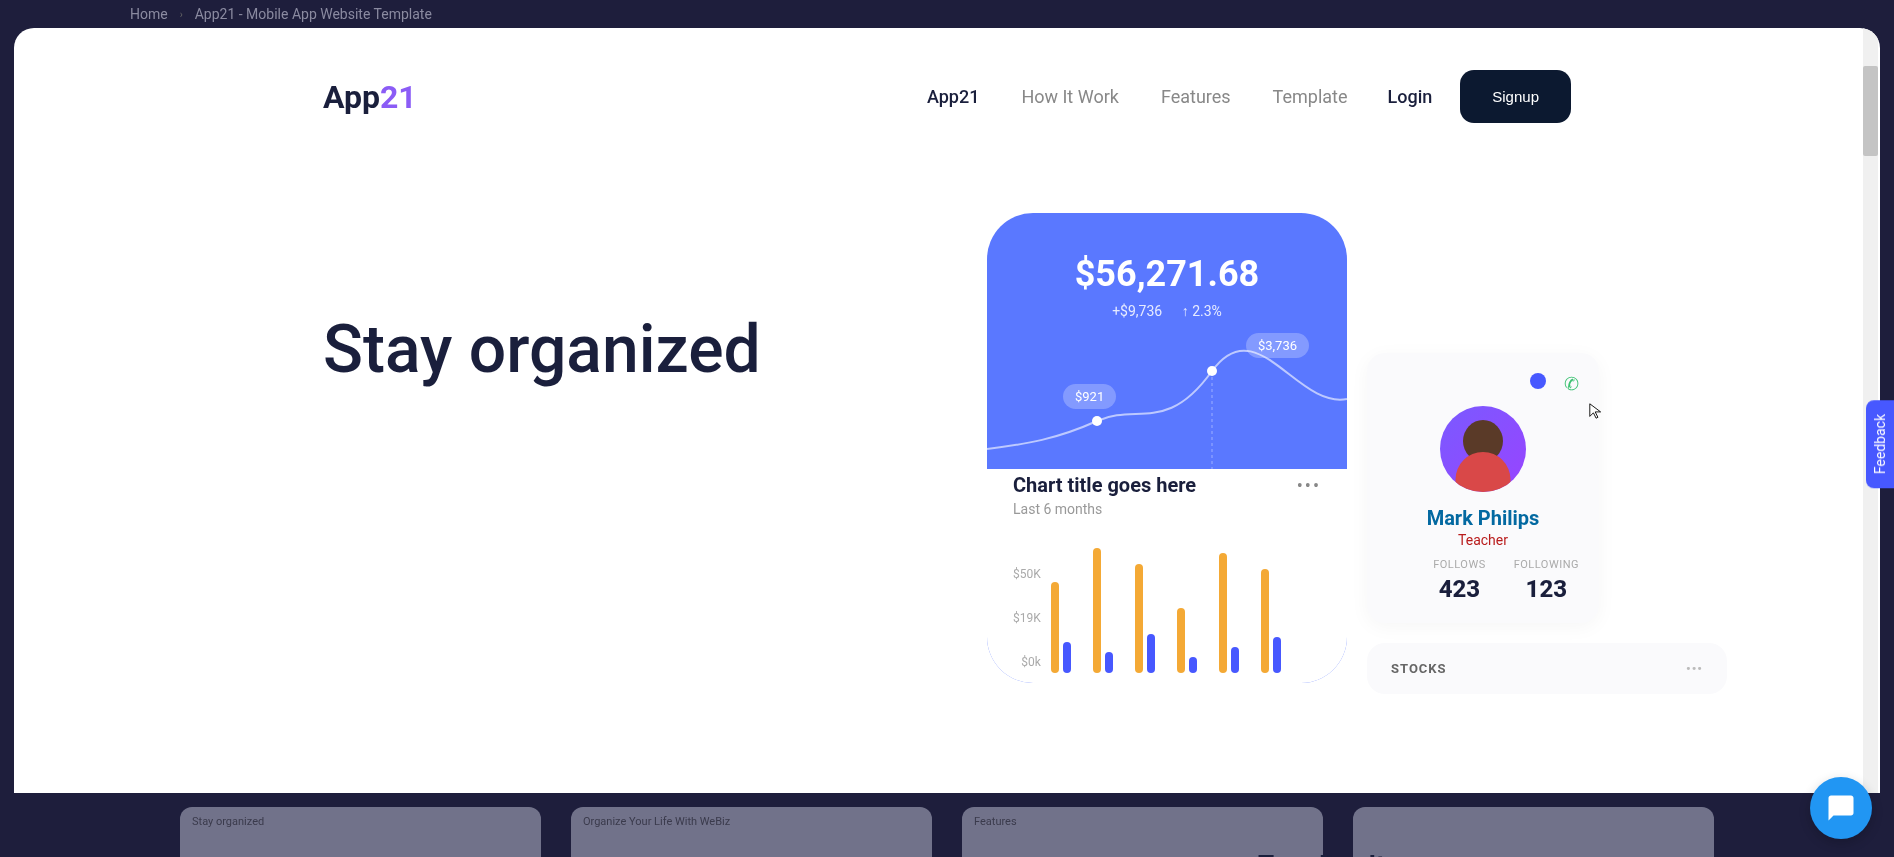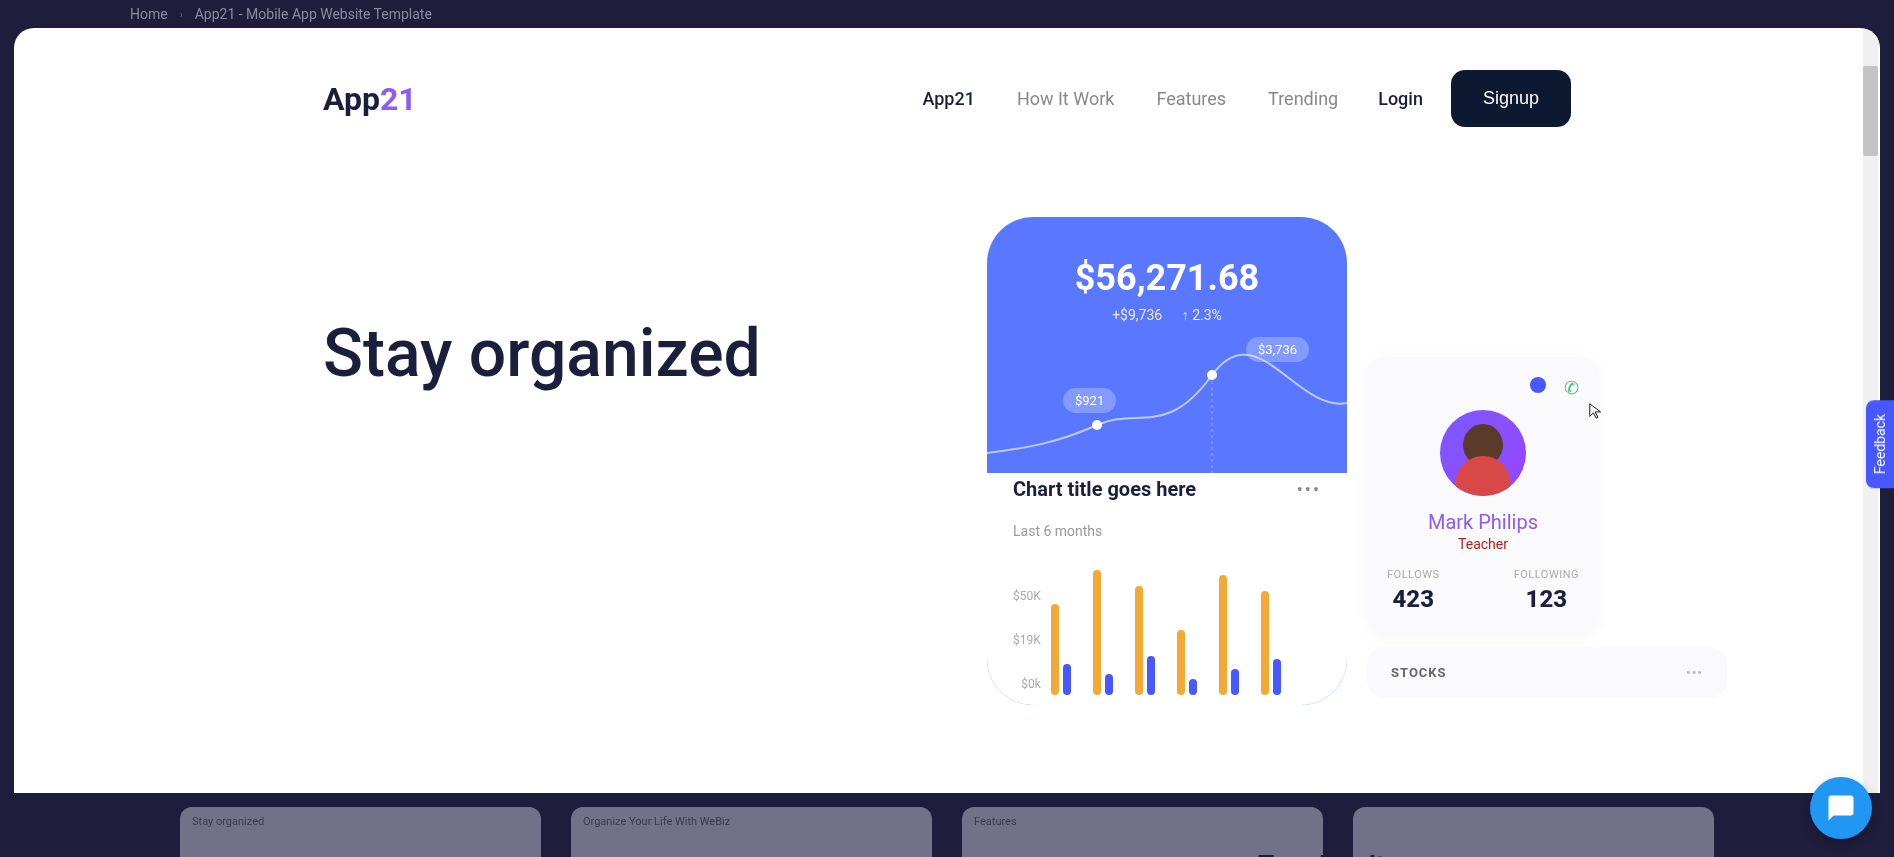--- a/index.html
+++ b/index.html
@@ -17,57 +17,57 @@
 .go-live{background:#ff7a8a;color:#fff;border:none;padding:15px 30px;border-radius:30px;font-weight:700;letter-spacing:0.5px;font-size:14px;cursor:pointer;}
 .iframe-area{background:#fff;height:calc(100% - 74px);position:relative;overflow:hidden;}
 .site{max-width:1248px;margin:0 auto;position:relative;}
 .nav{display:flex;align-items:center;justify-content:space-between;padding:42px 0 0;}
 .logo{font-size:32px;font-weight:700;color:#1a1f3c;}
 .logo .hl{color:#8b5cf6;}
 .nav-links{display:flex;gap:42px;align-items:center;}
 .nav-link{color:#888;font-size:18px;cursor:pointer;}
 .nav-link.active{color:#1a1f3c;font-weight:500;}
 .login{color:#1a1f3c;font-size:18px;font-weight:500;cursor:pointer;margin-left:40px;margin-right:28px;}
-.signup{background:#0c1930;color:#fff;border:none;padding:18px 32px;border-radius:14px;font-size:18px;font-weight:500;cursor:pointer;text-align:right;}
+.signup{background:#0c1930;color:#fff;border:none;padding:18px 32px;border-radius:14px;font-size:15px;font-weight:500;cursor:pointer;text-align:right;}
 .hero{display:flex;margin-top:90px;gap:40px;}
 .hero-left{flex:1;padding-top:100px;}
 .hero-title{font-size:66px;line-height:1.12;color:#1a1f3c;font-weight:500;}
 .hero-title .bold{font-weight:800;}
 .hero-right{flex:1;position:relative;}
 .phone{width:360px;background:#5a78ff;border-radius:46px;padding:40px 0 0;margin-left:20px;position:relative;overflow:hidden;}
 .amount{color:#fff;font-size:36px;font-weight:700;text-align:center;}
 .amount-sub{color:rgba(255,255,255,0.85);font-size:14px;text-align:center;margin-top:8px;}
 .amount-sub span{margin:0 8px;}
 .chart-area{position:relative;height:140px;margin-top:10px;}
 .chart-area svg{width:100%;height:100%;}
 .badge{position:absolute;background:rgba(255,255,255,0.25);color:#fff;font-size:13px;padding:5px 12px;border-radius:14px;}
 .badge1{top:55px;left:76px;}
 .badge2{top:4px;right:38px;}
 .lower-card{background:#fff;border-radius:0;padding:4px 26px 10px;}
 .lc-head{display:flex;justify-content:space-between;align-items:center;}
 .lc-title{font-size:20px;font-weight:700;color:#1a1f3c;}
 .lc-dots{color:#888;font-size:18px;letter-spacing:2px;}
-.lc-sub{color:#999;font-size:14px;margin-top:22px;}
+.lc-sub{color:#999;font-size:14px;margin-top:4px;}
 .bars-wrap{display:flex;gap:10px;margin-top:26px;align-items:flex-end;}
 .ylabels{display:flex;flex-direction:column;gap:30px;font-size:12px;color:#aaa;align-items:flex-end;padding-bottom:4px;}
 .bars{display:flex;gap:22px;align-items:flex-end;height:130px;}
 .barcol{display:flex;gap:4px;align-items:flex-end;}
 .bar{width:8px;border-radius:4px;}
 .bar.o{background:#f4a935;}
 .bar.b{background:#4758ff;}
 .profile-card{position:absolute;left:400px;top:140px;width:232px;background:#fafafc;border-radius:18px;padding:20px;text-align:center;box-shadow:0 4px 20px rgba(0,0,0,0.04);}
 .pc-icons{display:flex;justify-content:flex-end;gap:18px;margin-bottom:12px;}
 .pc-icons .d1{width:16px;height:16px;border-radius:50%;background:#4758ff;}
 .pc-icons .d2{color:#3bc171;font-size:18px;}
 .avatar{width:86px;height:86px;border-radius:50%;background:linear-gradient(135deg,#7a5aff,#9844ff);margin:0 auto 14px;position:relative;overflow:hidden;}
 .avatar::after{content:"";position:absolute;bottom:0;left:50%;transform:translateX(-50%);width:55px;height:40px;background:#d94848;border-radius:28px 28px 0 0;}
 .avatar::before{content:"";position:absolute;top:14px;left:50%;transform:translateX(-50%);width:40px;height:42px;background:#5a3a28;border-radius:50%;}
-.pc-name{font-size:20px;font-weight:400;color:#8b5cf6;}
+.pc-name{font-size:20px;font-weight:700;color:#0369a1;}
 .pc-role{color:#b91c1c;font-size:14px;margin-top:2px;}
-.pc-stats{display:flex;justify-content:space-between;gap:28px;margin-top:16px;}
+.pc-stats{display:flex;justify-content:flex-end;gap:28px;margin-top:10px;}
 .pc-stat-l{font-size:11px;color:#aaa;letter-spacing:0.5px;}
 .pc-stat-v{font-size:24px;font-weight:800;color:#1a1f3c;margin-top:4px;}
 .stocks-card{position:absolute;left:400px;top:430px;width:360px;background:#fafafc;border-radius:18px;padding:18px 24px;}
 .stocks-head{display:flex;justify-content:space-between;color:#666;font-size:13px;font-weight:700;letter-spacing:1px;}
 .feedback-tab{position:fixed;right:0;top:400px;background:#4758ff;color:#fff;padding:14px 6px;writing-mode:vertical-rl;transform:rotate(180deg);border-radius:0 8px 8px 0;font-size:14px;cursor:pointer;z-index:10;}
 .chat-bubble{position:fixed;bottom:18px;right:22px;width:62px;height:62px;border-radius:50%;background:#2196f3;display:flex;align-items:center;justify-content:center;cursor:pointer;z-index:10;box-shadow:0 4px 12px rgba(0,0,0,0.2);}
 .chat-bubble svg{width:30px;height:30px;fill:#fff;}
 .trending{position:absolute;left:1258px;top:850px;font-size:26px;font-weight:700;color:#1a1f3c;z-index:1;}
 .bg-cards{position:absolute;bottom:0;left:0;right:0;height:50px;z-index:1;display:flex;gap:30px;padding:0 180px;opacity:0.4;}
 .bg-card{flex:1;background:#eef0ff;border-radius:12px 12px 0 0;padding:8px 12px;font-size:11px;color:#666;overflow:hidden;}
@@ -103,21 +103,21 @@
     <div class="site">
       <div class="nav">
         <div class="logo">
           <span>App</span><span class="hl">21</span>
         </div>
         <div style="display:flex;align-items:center;">
           <div class="nav-links">
             <span class="nav-link active">App21</span>
             <span class="nav-link">How It Work</span>
             <span class="nav-link">Features</span>
-            <span class="nav-link">Trending</span>
+            <span class="nav-link">Template</span>
           </div>
           <span class="login">Login</span>
           <button class="signup">Signup</button>
         </div>
       </div>
 
       <div class="hero">
         <div class="hero-left">
           <div class="hero-title">
             <div>Stay organized</div>

